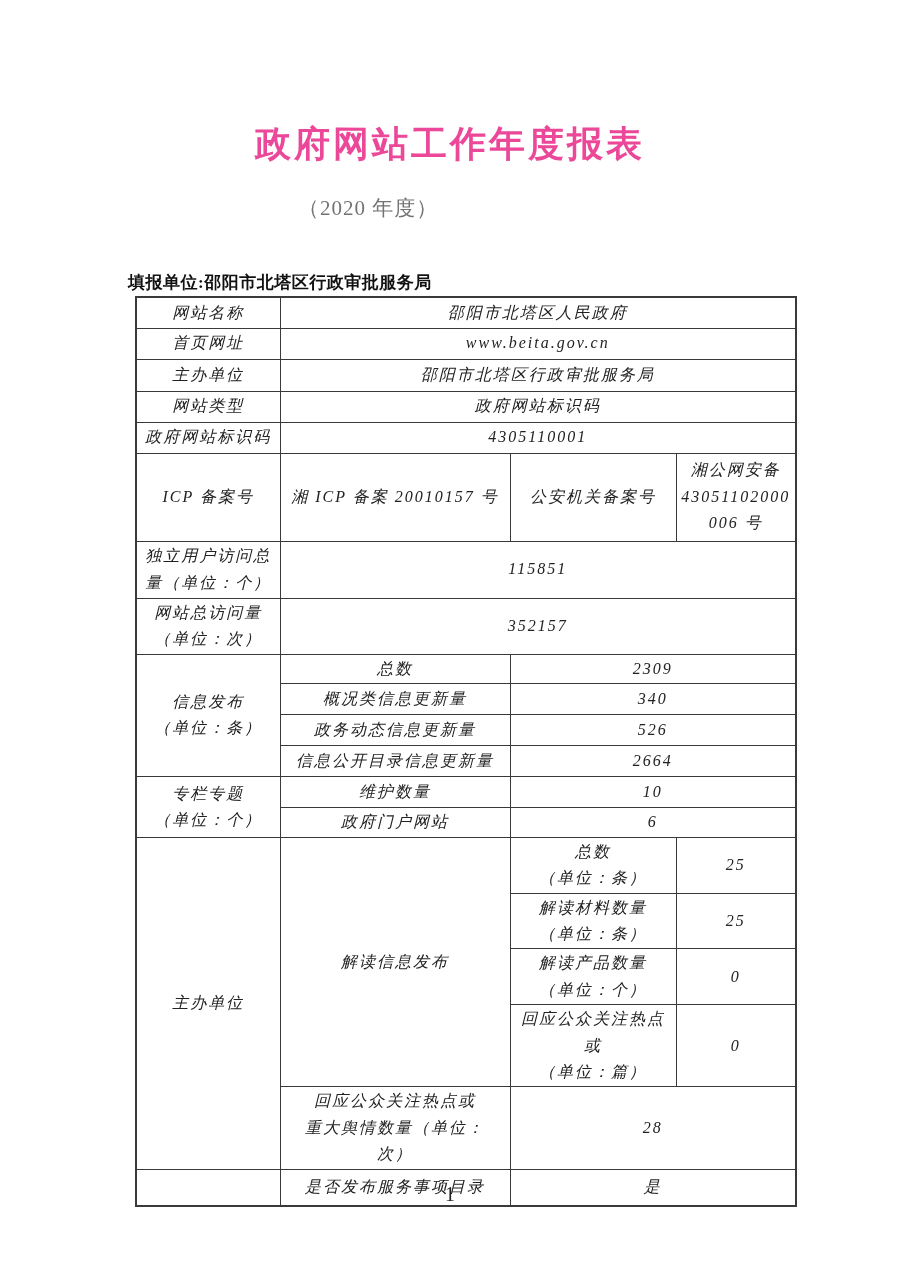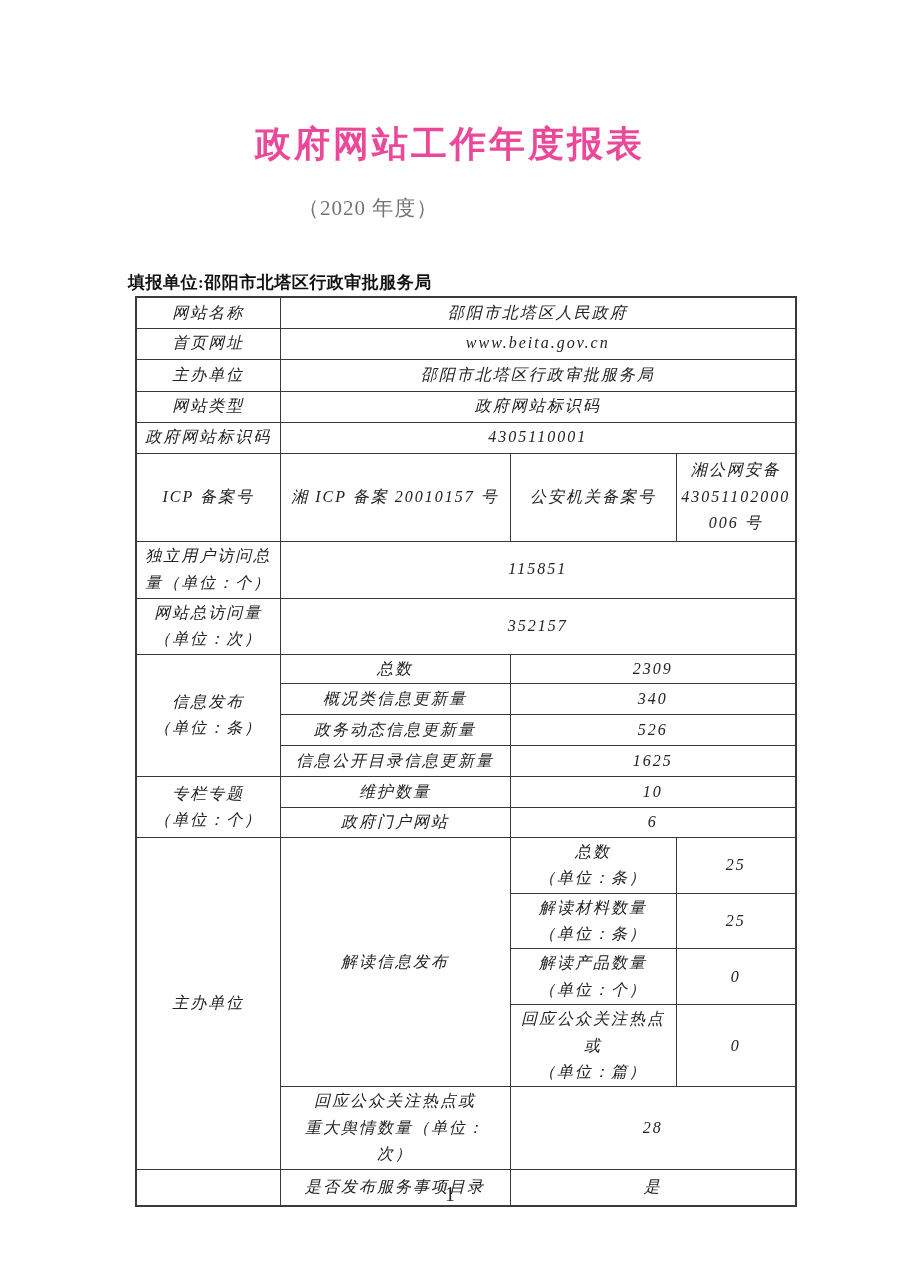--- a/index.html
+++ b/index.html
@@ -152,21 +152,21 @@
     <tr class="h29">
       <td>概况类信息更新量</td>
       <td colspan="2">340</td>
     </tr>
     <tr class="h29">
       <td>政务动态信息更新量</td>
       <td colspan="2">526</td>
     </tr>
     <tr class="h29">
       <td>信息公开目录信息更新量</td>
-      <td colspan="2">1625</td>
+      <td colspan="2">2664</td>
     </tr>
     <tr class="h29">
       <td rowspan="2">专栏专题
 （单位：个）</td>
       <td>维护数量</td>
       <td colspan="2">10</td>
     </tr>
     <tr class="h30">
       <td>政府门户网站</td>
       <td colspan="2">6</td>

